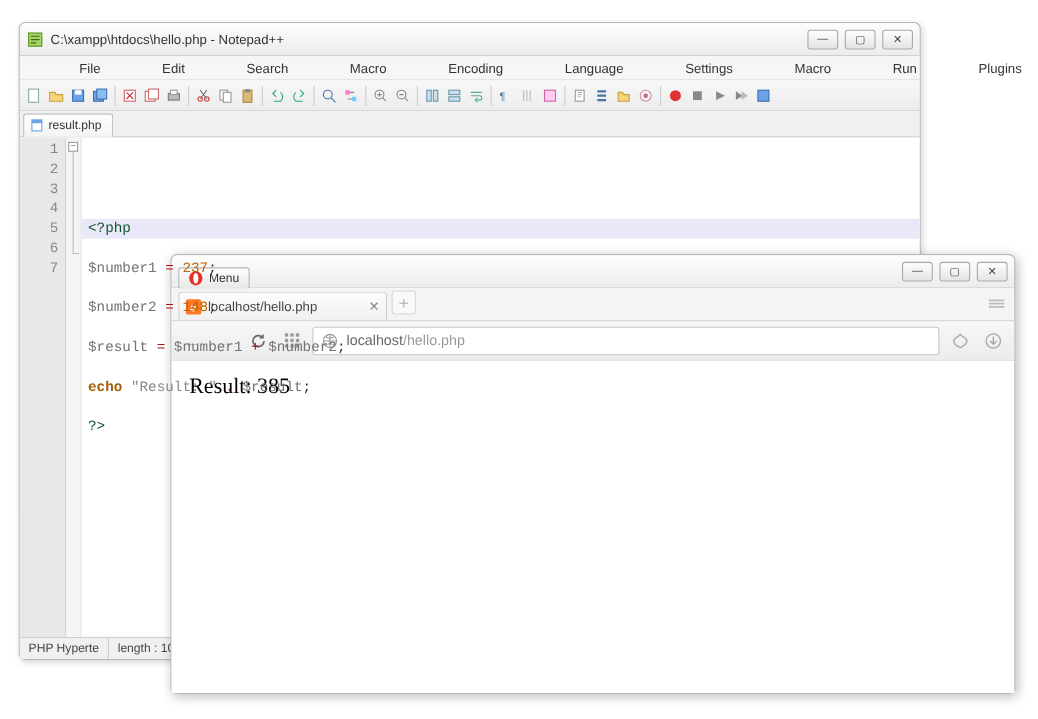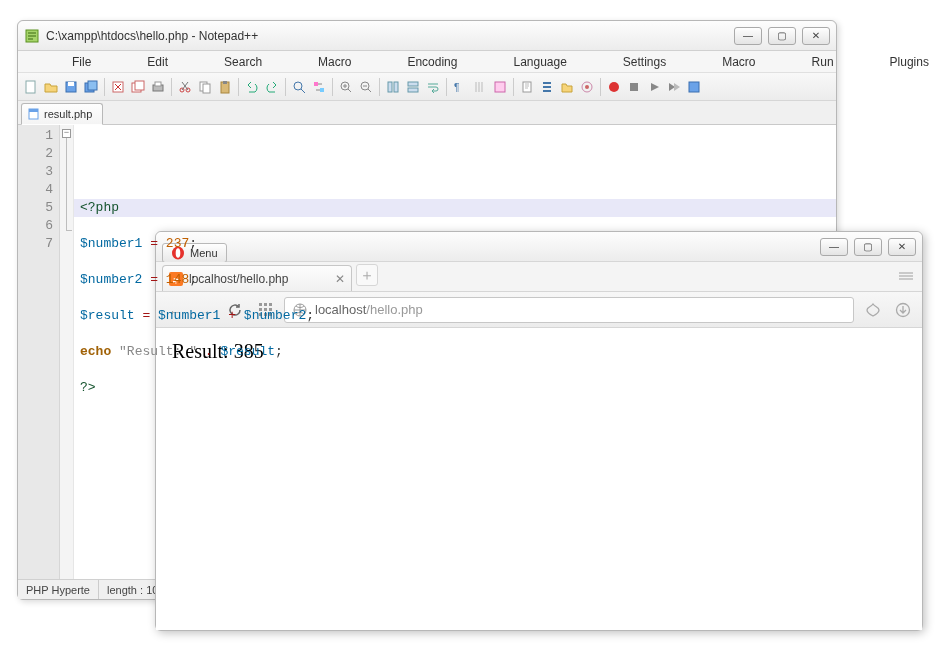--- a/index.html
+++ b/index.html
@@ -24,21 +24,21 @@
 .np-editor { flex: 1; background: #fff; display: flex; font-family: Consolas, "Courier New", monospace; font-size: 13px; overflow: hidden; }
 .gutter { width: 42px; background: #e8e8e8; color: #888; text-align: right; padding: 2px 6px 0 0; line-height: 18px; border-right: 1px solid #d6d6d6; }
 .fold { width: 14px; background: #f4f4f4; border-right: 1px solid #e6e6e6; position: relative; }
 .fold .minus { position: absolute; left: 2px; top: 4px; width: 9px; height: 9px; border: 1px solid #999; background: #fff; font-size: 9px; line-height: 7px; text-align: center; color: #777; }
 .fold .vline { position: absolute; left: 6px; top: 13px; width: 1px; height: 92px; background: #bdbdbd; }
 .fold .end  { position: absolute; left: 6px; top: 105px; width: 6px; height: 1px; background: #bdbdbd; }
 .code { flex: 1; padding: 2px 6px 0 6px; line-height: 18px; white-space: pre; color: #333; position: relative; }
 .code .hl { position: absolute; left: 0; right: 0; top: 74px; height: 18px; background: #e8e8f8; z-index: 0; }
 .code .lines { position: relative; z-index: 1; }
 .tk-del  { color: #14532d; }
-.tk-var  { color: #0369a1; }
+.tk-var  { color: #737373; }
 .tk-op   { color: #a31515; }
 .tk-num  { color: #c06000; }
 .tk-kw   { color: #a16207; font-weight: bold; }
 .tk-str  { color: #888; }
 .np-status { height: 20px; border-top: 1px solid #d0d0d0; background: #f0f0f0; display: flex; align-items: center; font-size: 11px; color: #444; }
 .np-status .cell { border-right: 1px solid #ccc; padding: 0 8px; height: 100%; display: flex; align-items: center; }
 
 
 .op-window { position: absolute; left: 155px; top: 231px; width: 768px; height: 400px; background: #fff; border: 1px solid #b7b7b7; border-radius: 6px; box-shadow: 2px 2px 10px rgba(0,0,0,0.25); display: flex; flex-direction: column; }
 .op-titlebar { height: 30px; background: linear-gradient(#fdfdfd,#ececec); border-bottom: 1px solid #d6d6d6; border-radius: 6px 6px 0 0; display: flex; align-items: center; padding: 0 6px; }

